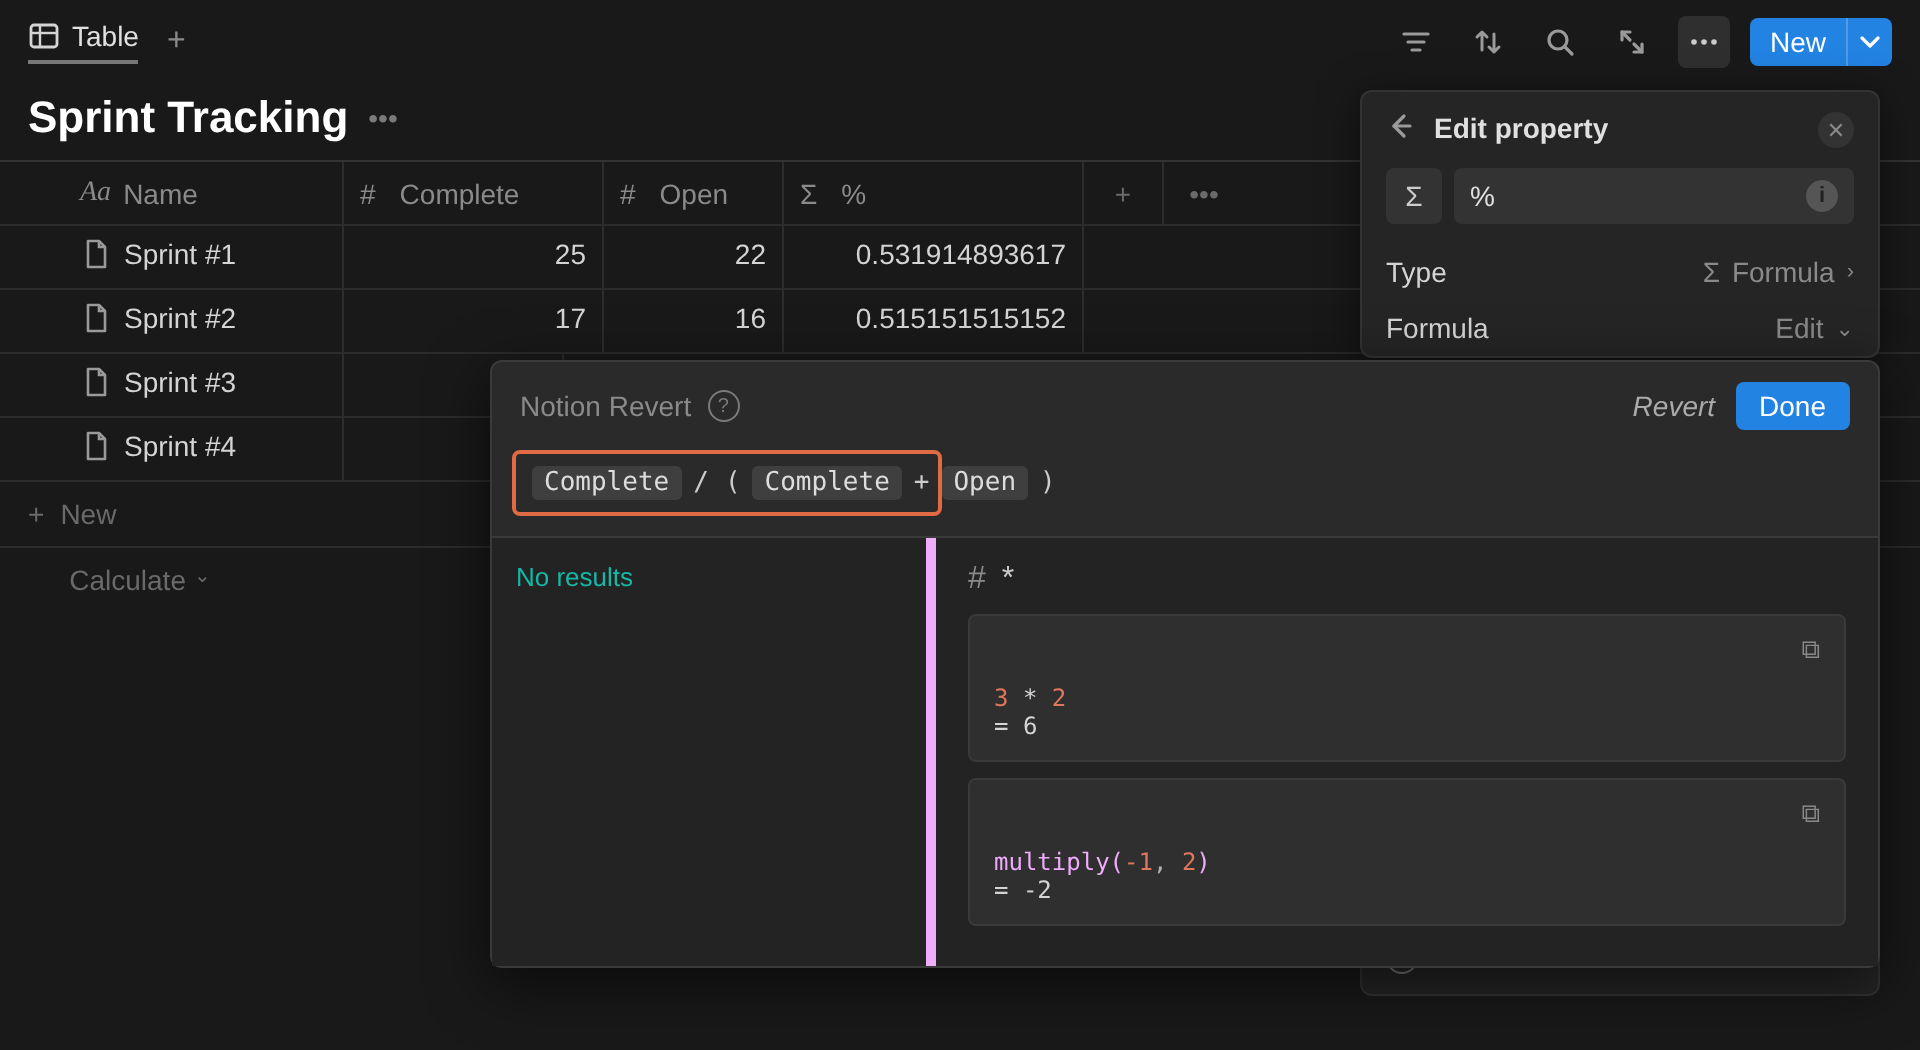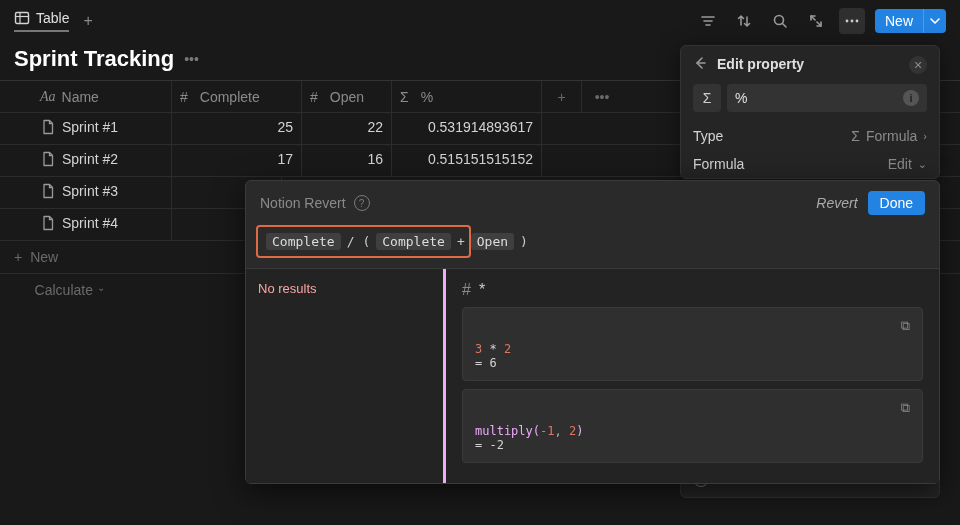--- a/index.html
+++ b/index.html
@@ -265,24 +265,24 @@
   border-radius: 3px;
 }
 .op { color: #ccc; padding: 0 2px; }
 
 .formula-body {
   display: flex;
   border-top: 1px solid #3a3a3a;
   background: #232323;
 }
 .formula-left {
-  width: 200px;
-  border-right: 3px solid #f0abfc;
+  width: 222px;
+  border-right: 5px solid #f0abfc;
   padding: 12px;
-  color: #fca5a5;
+  color: #14b8a6;
   font-size: 13px;
   min-height: 200px;
 }
 .formula-right {
   flex: 1;
   padding: 12px 16px;
 }
 .fr-title {
   display: flex;
   align-items: center;

